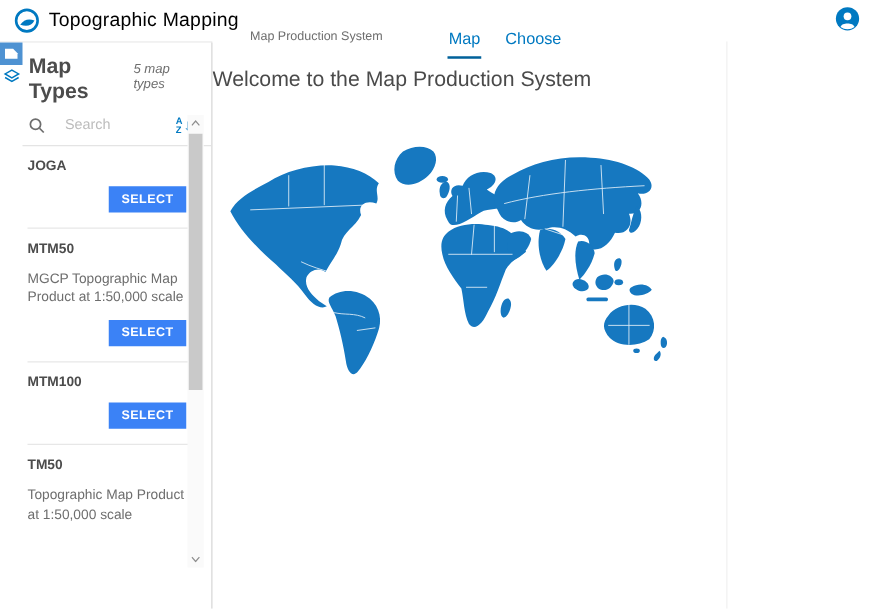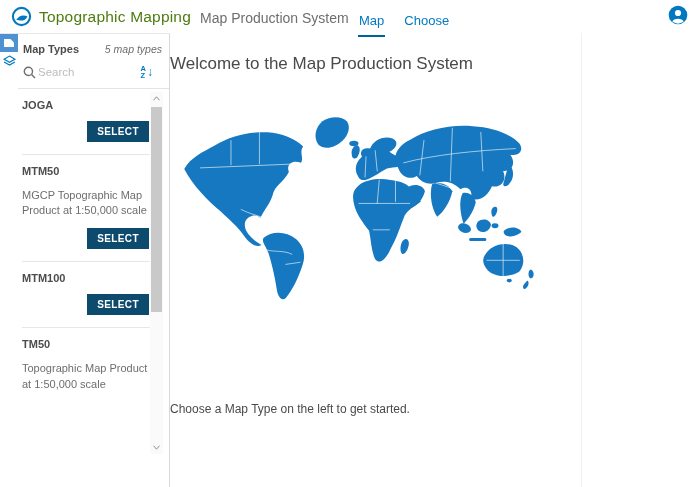--- a/index.html
+++ b/index.html
@@ -5,51 +5,51 @@
   * { box-sizing: border-box; margin: 0; padding: 0; }
   html,body { width:699px; height:487px; }
   body {
     font-family: "Liberation Sans", sans-serif;
     background:#fff; color:#4a4a4a; overflow:hidden; position:relative;
   }
   
   .header { height:33px; display:flex; align-items:center; position:relative; background:#fff; }
   .brand { display:flex; align-items:center; padding-left:11px; }
   .logo { width:21px; height:21px; flex:0 0 auto; }
-  .app-title { font-size:15.5px; color:#4d7c0f; margin-left:7px; letter-spacing:.2px; }
-  .app-subtitle { font-size:14px; color:#6e6e6e; margin-left:9px; position:relative; top:1px;text-align:center; }
-  .tabs { position:absolute; left:358px; top:4px; height:33px; display:flex; gap:18px; }
+  .app-title { font-size:15.5px; color:#000000; margin-left:7px; letter-spacing:.2px; }
+  .app-subtitle { font-size:10px; color:#6e6e6e; margin-left:9px; position:relative; top:13px;text-align:center; }
+  .tabs { position:absolute; left:358px; top:14px; height:33px; display:flex; gap:18px; }
   .tab { font-size:13px; color:#0079c1; display:flex; align-items:center; padding:2px 1px 0;
          border-bottom:2px solid transparent; cursor:pointer; }
   .tab.active { border-bottom-color:#00619b; }
   .avatar { position:absolute; right:11px; top:5px; width:20px; height:20px; }
   
   .body { display:flex; height:454px; }
   .sidebar-wrap { display:flex; border-top:1px solid #e8e8e8; }
   .toolstrip { width:18px; background:#fff; }
   .tool { width:18px; height:18px; display:flex; align-items:center; justify-content:center; cursor:pointer; }
   .tool.selected { background:#4e92d2; }
   .panel { width:152px; border-right:1px solid #d8d8d8; position:relative; display:flex; flex-direction:column; }
   .panel-head { display:flex; justify-content:space-between; align-items:baseline; padding:9px 7px 4px 5px; }
-  .panel-title { font-size:11px; font-weight:bold; color:#4c4c4c; }
+  .panel-title { font-size:17px; font-weight:bold; color:#4c4c4c; }
   .panel-count { font-size:10.5px; color:#6e6e6e;font-style:italic; }
   .search-row { display:flex; align-items:center; padding:6px 7px 9px 5px; border-bottom:1px solid #e4e4e4; }
-  .search-input { border:none; outline:none; font-size:11.5px; width:74px; margin-left:2px;
+  .search-input { border:none; outline:none; font-size:11.5px; width:74px; margin-left:16px;
                   font-family:"Liberation Sans",sans-serif; color:#4a4a4a; }
   .search-input::placeholder { color:#bcbcbc; }
   .sort { margin-left:auto; display:flex; align-items:center; color:#0079c1; cursor:pointer; padding-right:9px; }
   .sort-letters { display:flex; flex-direction:column; font-size:7.5px; font-weight:bold; line-height:7px; }
   .sort-arrow { font-size:12px; line-height:12px; margin-left:1px; }
   .list { flex:1; overflow:hidden; }
   .item { margin:0 18px 0 4px; padding:10px 2px 12px 0; }
   .item + .item { border-top:1px solid #e7e7e7; }
   .item-title { font-size:11px; font-weight:bold; color:#4c4c4c; }
   .item-desc { font-size:11px; color:#6e6e6e; line-height:1.38; margin-top:11px; width:126px; }
   .item-actions { text-align:right; margin-top:10px; }
-  .select-btn { background:#0c4a6e; color:#fff; border:none; font-family:"Liberation Sans",sans-serif;
+  .select-btn { background:#3b82f6; color:#fff; border:none; font-family:"Liberation Sans",sans-serif;
                 font-size:10px; font-weight:bold; letter-spacing:.4px; padding:5px 10px; cursor:pointer; }
   
   .scrollbar { position:absolute; right:6px; top:58px; width:13px; height:362px; background:#fafafa; }
   .sb-btn { position:absolute; left:0; width:13px; height:13px; display:flex; align-items:center; justify-content:center; cursor:pointer; }
   .sb-btn.up { top:0; } .sb-btn.down { bottom:0; }
   .sb-thumb { position:absolute; left:1px; top:15px; width:11px; height:205px; background:#c9c9c9; cursor:pointer; }
   
   .main { flex:1; background:#fff; }
   .content { width:412px; height:100%; border-right:1px solid #f1f1f1; display:flex; flex-direction:column; align-items:flex-start; }
   .welcome { font-size:17px; font-weight:normal; color:#4a4a4a; margin-top:21px; }
@@ -212,16 +212,15 @@
           <path d="M246,64 L250,30"></path>
           <path d="M276,70 L278,18"></path>
           <path d="M308,60 L306,22"></path>
           <path d="M230,52 C260,44 300,40 340,38"></path>
           <path d="M262,72 L280,78"></path>
           <path d="M328,131 L328,163"></path>
           <path d="M312,148 L344,148"></path>
         </g>
       </svg>
 
-      <div class="instruction">Choose a Map Type on the left to get started.</div>
     </div>
   </div>
 </div>
 
 </body></html>

